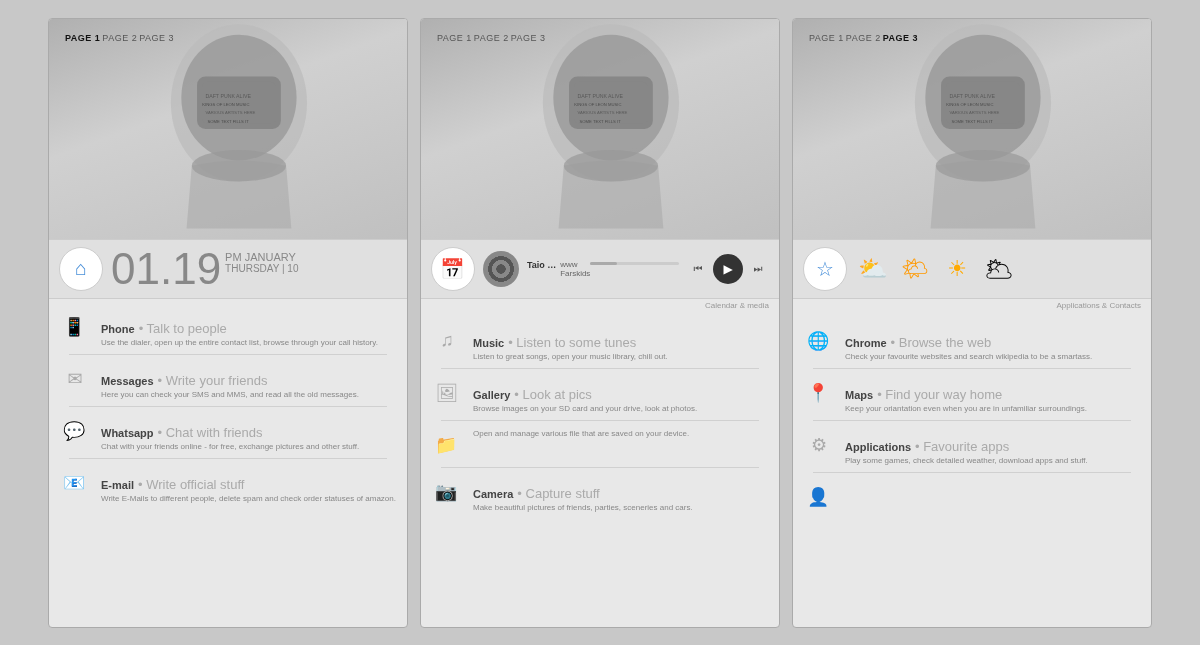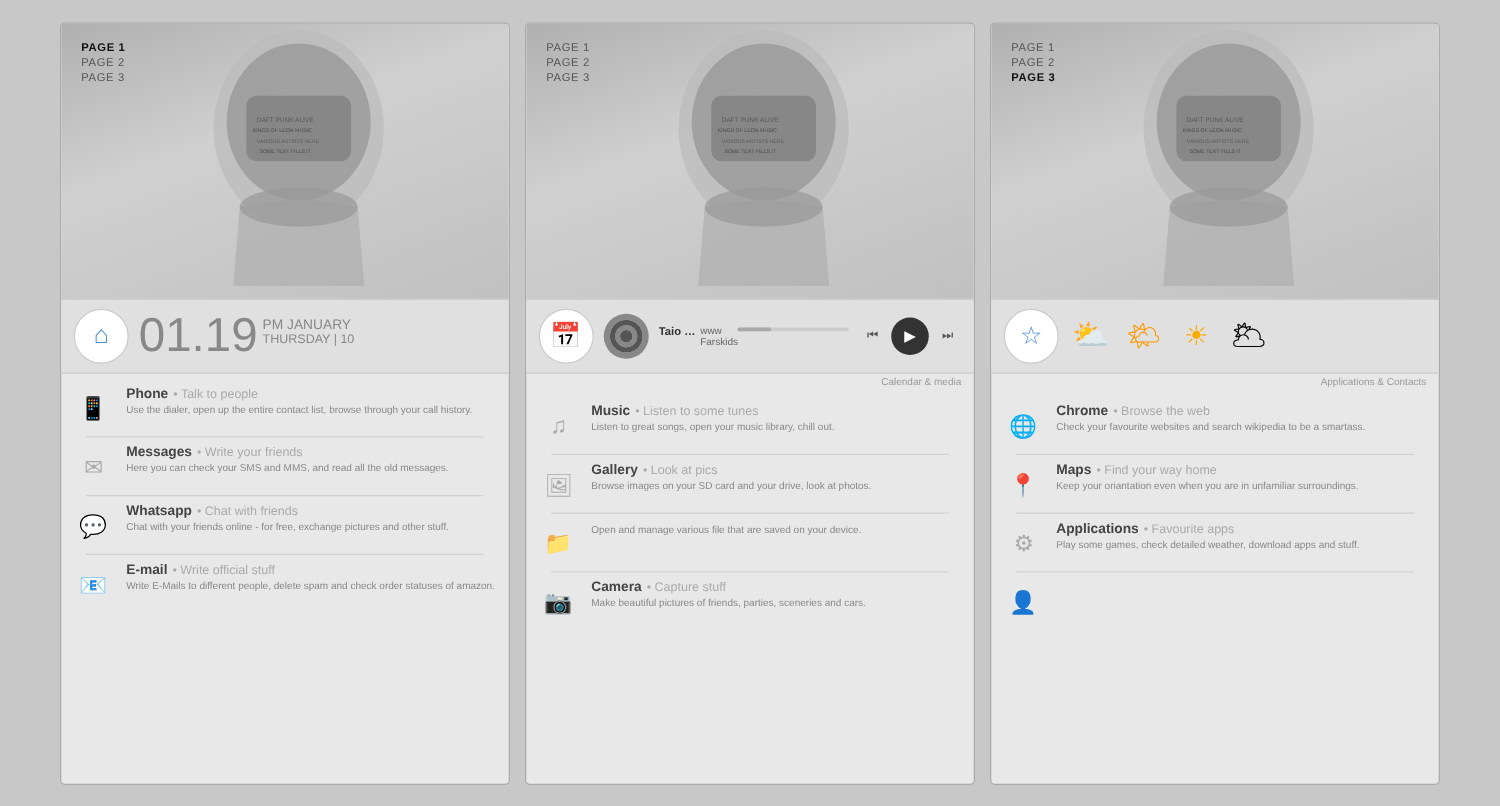--- a/index.html
+++ b/index.html
@@ -42,21 +42,21 @@
       width: 100%;
       height: 100%;
     }
 
     
     .page-nav {
       position: absolute;
       top: 14px;
       left: 16px;
       display: flex;
-      flex-direction: column;
+      flex-direction: row;
       gap: 2px;
     }
 
     .page-nav span {
       font-size: 9px;
       color: #555;
       letter-spacing: 0.5px;
       font-weight: 400;
     }
 
@@ -105,21 +105,21 @@
       color: #555;
     }
 
     .time-display {
       display: flex;
       align-items: flex-start;
       gap: 4px;
     }
 
     .time-big {
-      font-size: 38px;
+      font-size: 44px;
       font-weight: 300;
       color: #888;
       line-height: 1;
     }
 
     .time-right {
       display: flex;
       flex-direction: column;
       padding-top: 4px;
     }
@@ -277,23 +277,24 @@
       gap: 4px;
     }
 
     .app-name {
       font-size: 11px;
       font-weight: 700;
       color: #444;
     }
 
     .app-tagline {
-      font-size: 10px;
+      font-size: 13px;
       color: #aaa;
       font-weight: 400;
+      margin-top: 12px;
     }
 
     .app-desc {
       font-size: 8px;
       color: #888;
       line-height: 1.4;
       margin-top: 1px;
     }
 
     .divider {

